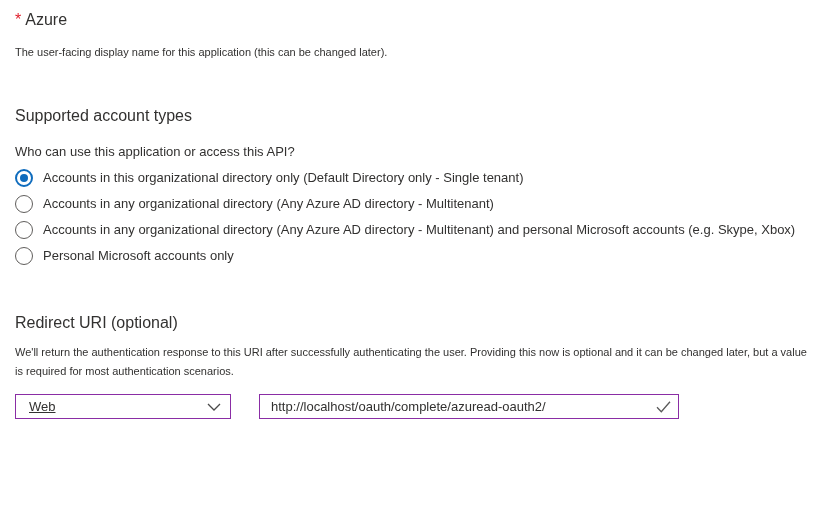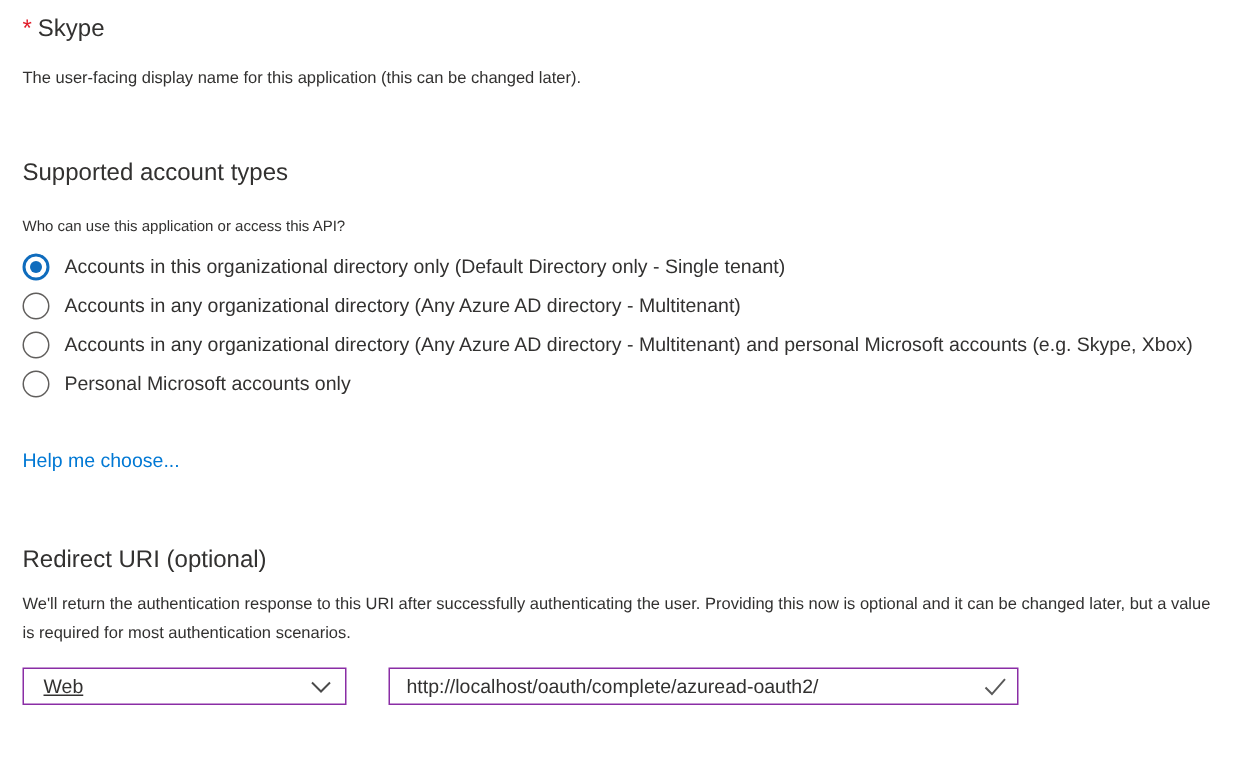--- a/index.html
+++ b/index.html
@@ -32,21 +32,21 @@
     font-family: "Liberation Sans", "DejaVu Sans", sans-serif;
     font-size: 13px; color: #323130;
     width: 100%; height: 100%; padding: 0 26px 0 11px;
   }
   .valid-check {
     position: absolute; right: 7px; top: 50%; transform: translateY(-50%);
     width: 15px; height: 13px; pointer-events: none;
   }
 
   .h2 { margin-top: 44px; }
-  .question { margin-top: 17px; font-size: 10px; line-height: 17px; }
+  .question { margin-top: 17px; font-size: 13px; line-height: 17px; }
 
   .radio-group { margin-top: 9px; }
   .radio-row {
     display: flex; align-items: flex-end; height: 18px; margin-bottom: 8px;
     cursor: pointer; white-space: nowrap;
   }
   .radio {
     width: 18px; height: 18px; border-radius: 50%;
     border: 1px solid #605e5c; background: #fff;
     flex: 0 0 18px; position: relative; margin-right: 10px;
@@ -81,21 +81,21 @@
   }
   .input-wrap.uri { width: 420px; margin-left: 28px; }
 </style>
 </head>
 <body>
 
 <div class="page">
 
   
   <div class="section-title">
-    <span class="required">*</span><span>Skype</span>
+    <span class="required">*</span><span>Azure</span>
   </div>
   <div class="desc">The user-facing display name for this application (this can be changed later).</div>
 
   
   <div class="section-title h2">Supported account types</div>
   <div class="question">Who can use this application or access this API?</div>
 
   <div class="radio-group">
     <div class="radio-row">
       <span class="radio selected"></span>
@@ -108,21 +108,20 @@
     <div class="radio-row">
       <span class="radio"></span>
       <span class="radio-label">Accounts in any organizational directory (Any Azure AD directory - Multitenant) and personal Microsoft accounts (e.g. Skype, Xbox)</span>
     </div>
     <div class="radio-row">
       <span class="radio"></span>
       <span class="radio-label">Personal Microsoft accounts only</span>
     </div>
   </div>
 
-  <a class="link" href="#">Help me choose...</a>
 
   
   <div class="section-title h2b">Redirect URI (optional)</div>
   <div class="desc para">We'll return the authentication response to this URI after successfully authenticating the user. Providing this now is optional and it can be changed later, but a value is required for most authentication scenarios.</div>
 
   <div class="controls-row">
     <div class="select-wrap">
       <span class="select-value">Web</span>
       <svg class="chevron" viewBox="0 0 14 8">
         <path d="M1 1 L7 7 L13 1" fill="none" stroke="#4a4a4a" stroke-width="1.3"></path>

